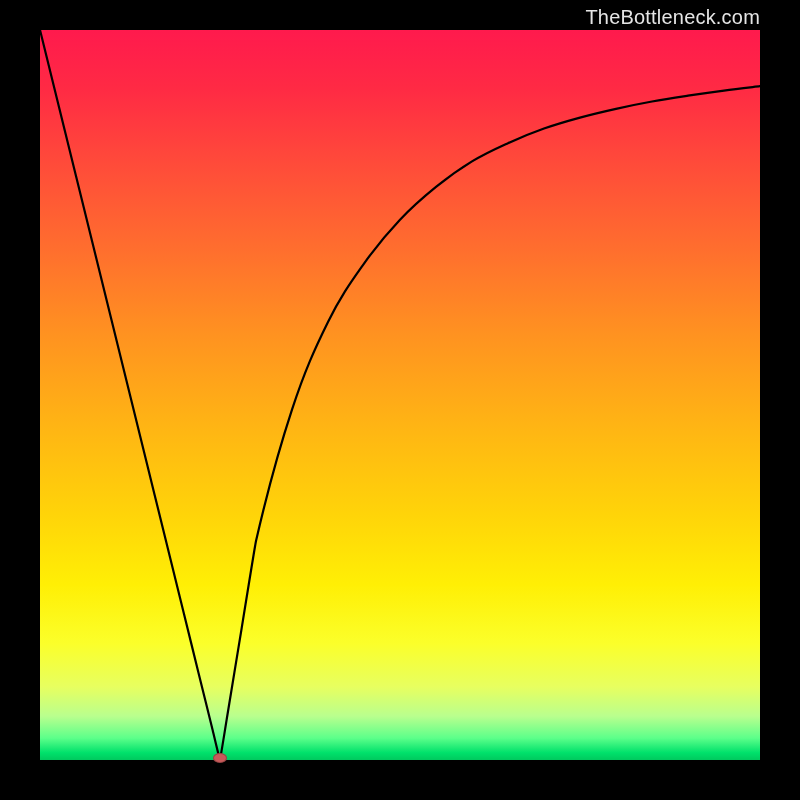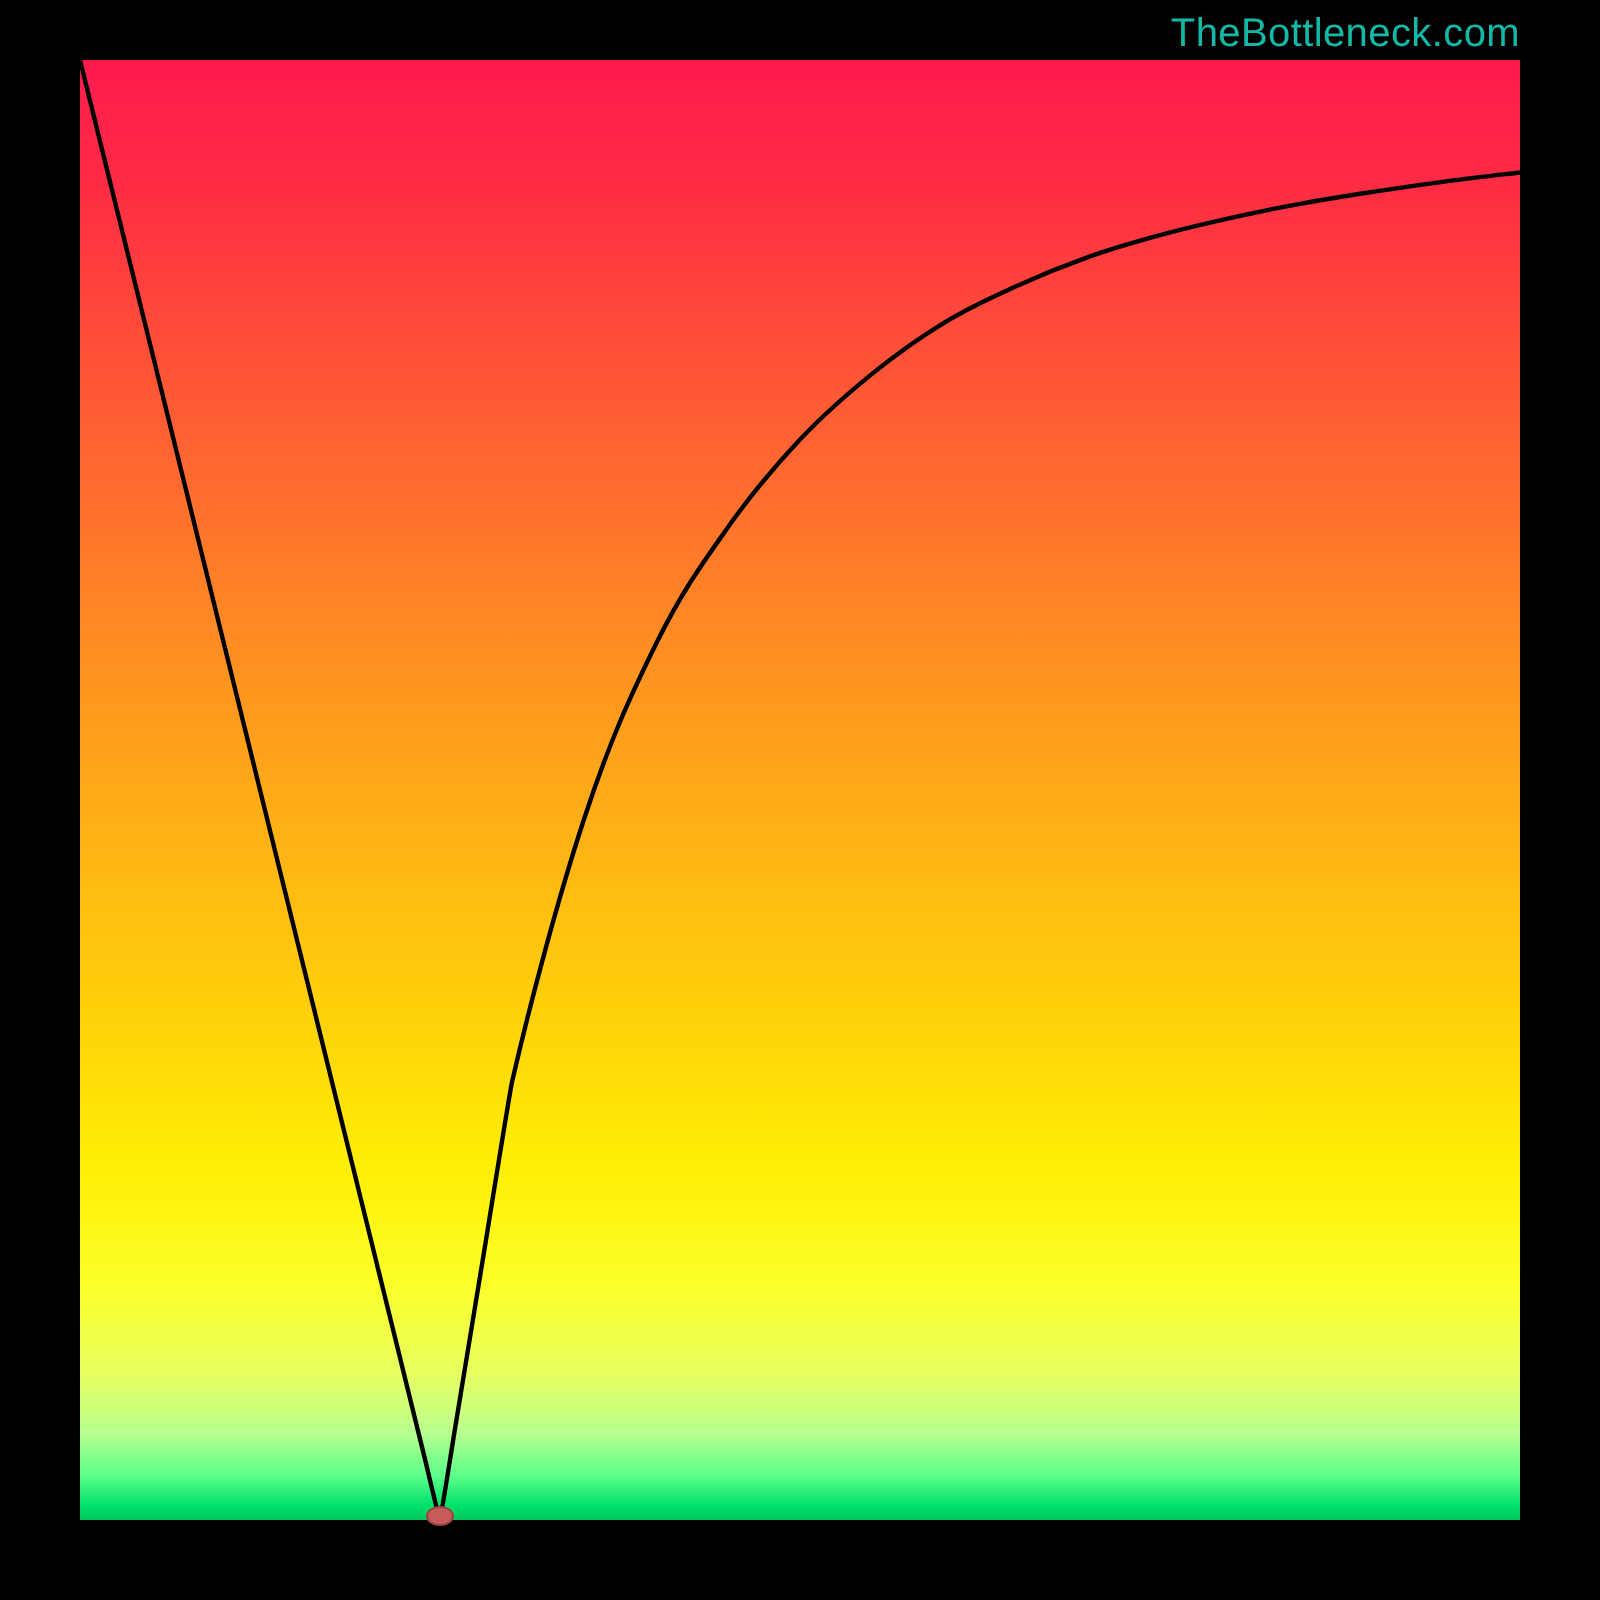--- a/index.html
+++ b/index.html
@@ -53,21 +53,21 @@
     top: 30px;
     left: 40px;
     width: 720px;
     height: 730px;
     pointer-events: none;
   }
   .watermark {
     position: absolute;
     top: 6px;
     right: 40px;
-    color: #14b8a6;
+    color: #e5e5e5;
     font-size: 20px;
     font-weight: 400;
     letter-spacing: 0.2px;
   }
   .marker {
     position: absolute;
     width: 14px;
     height: 10px;
     border-radius: 50%;
     background: #c85a5a;

